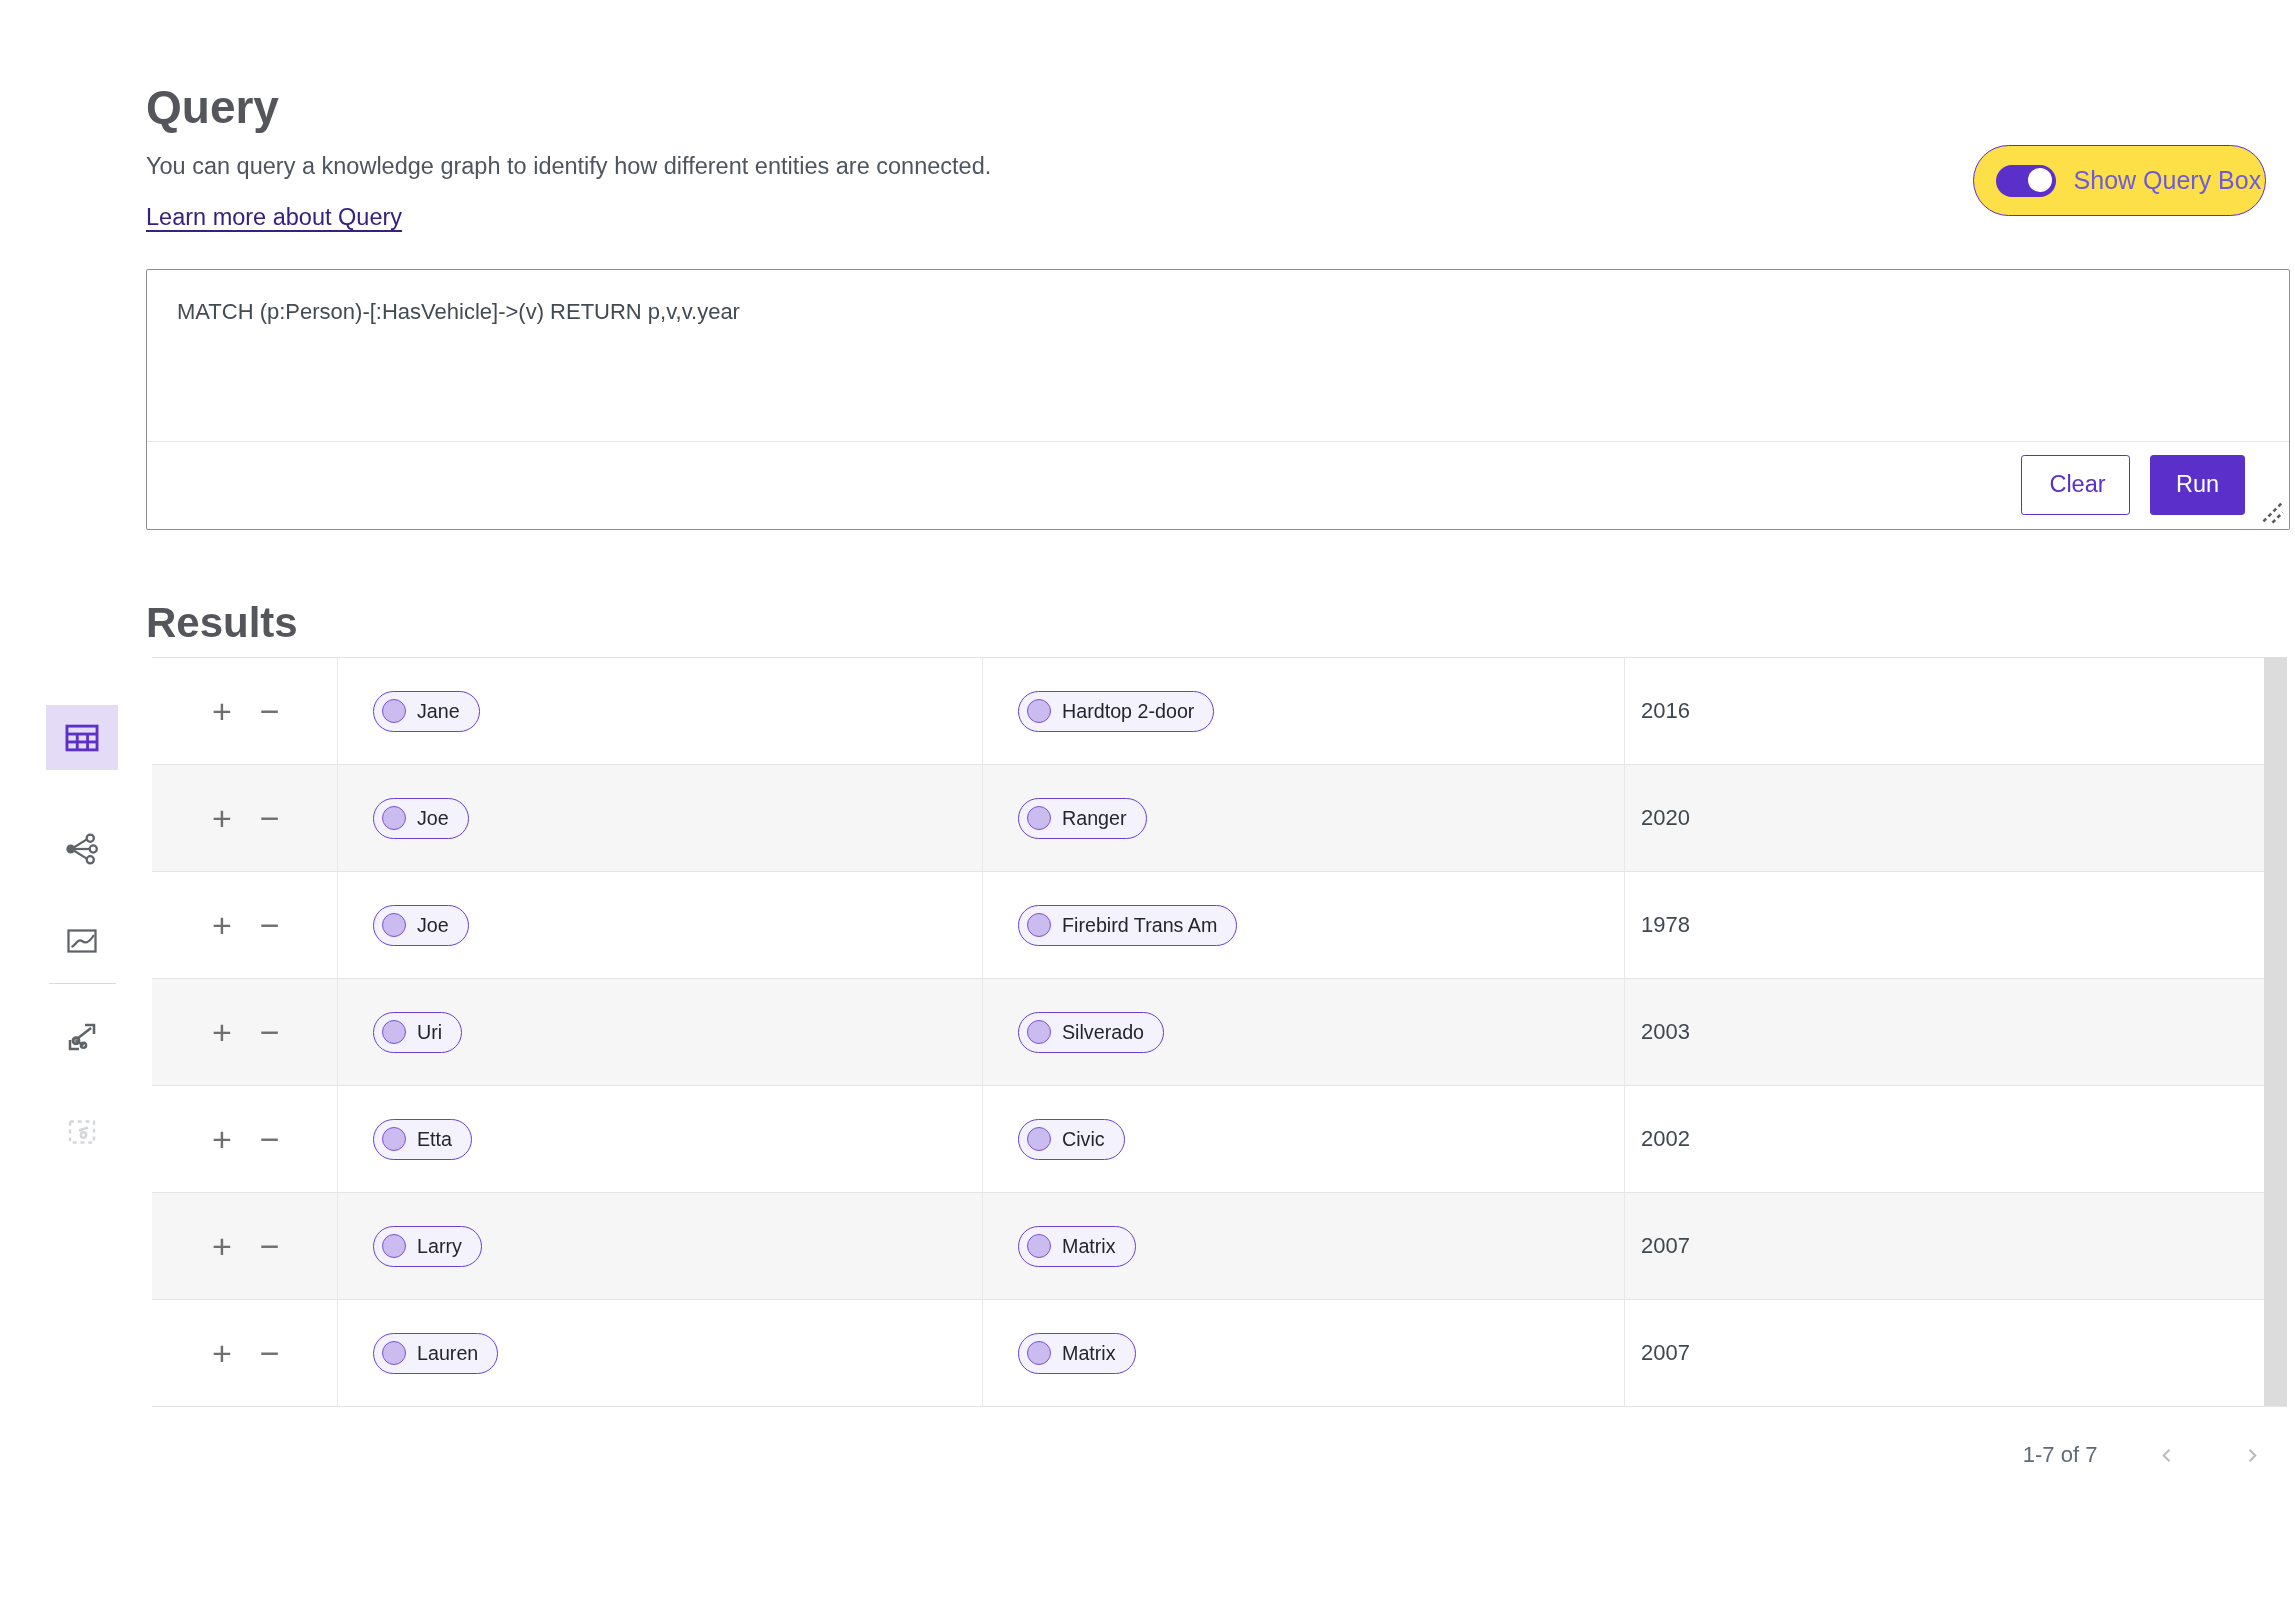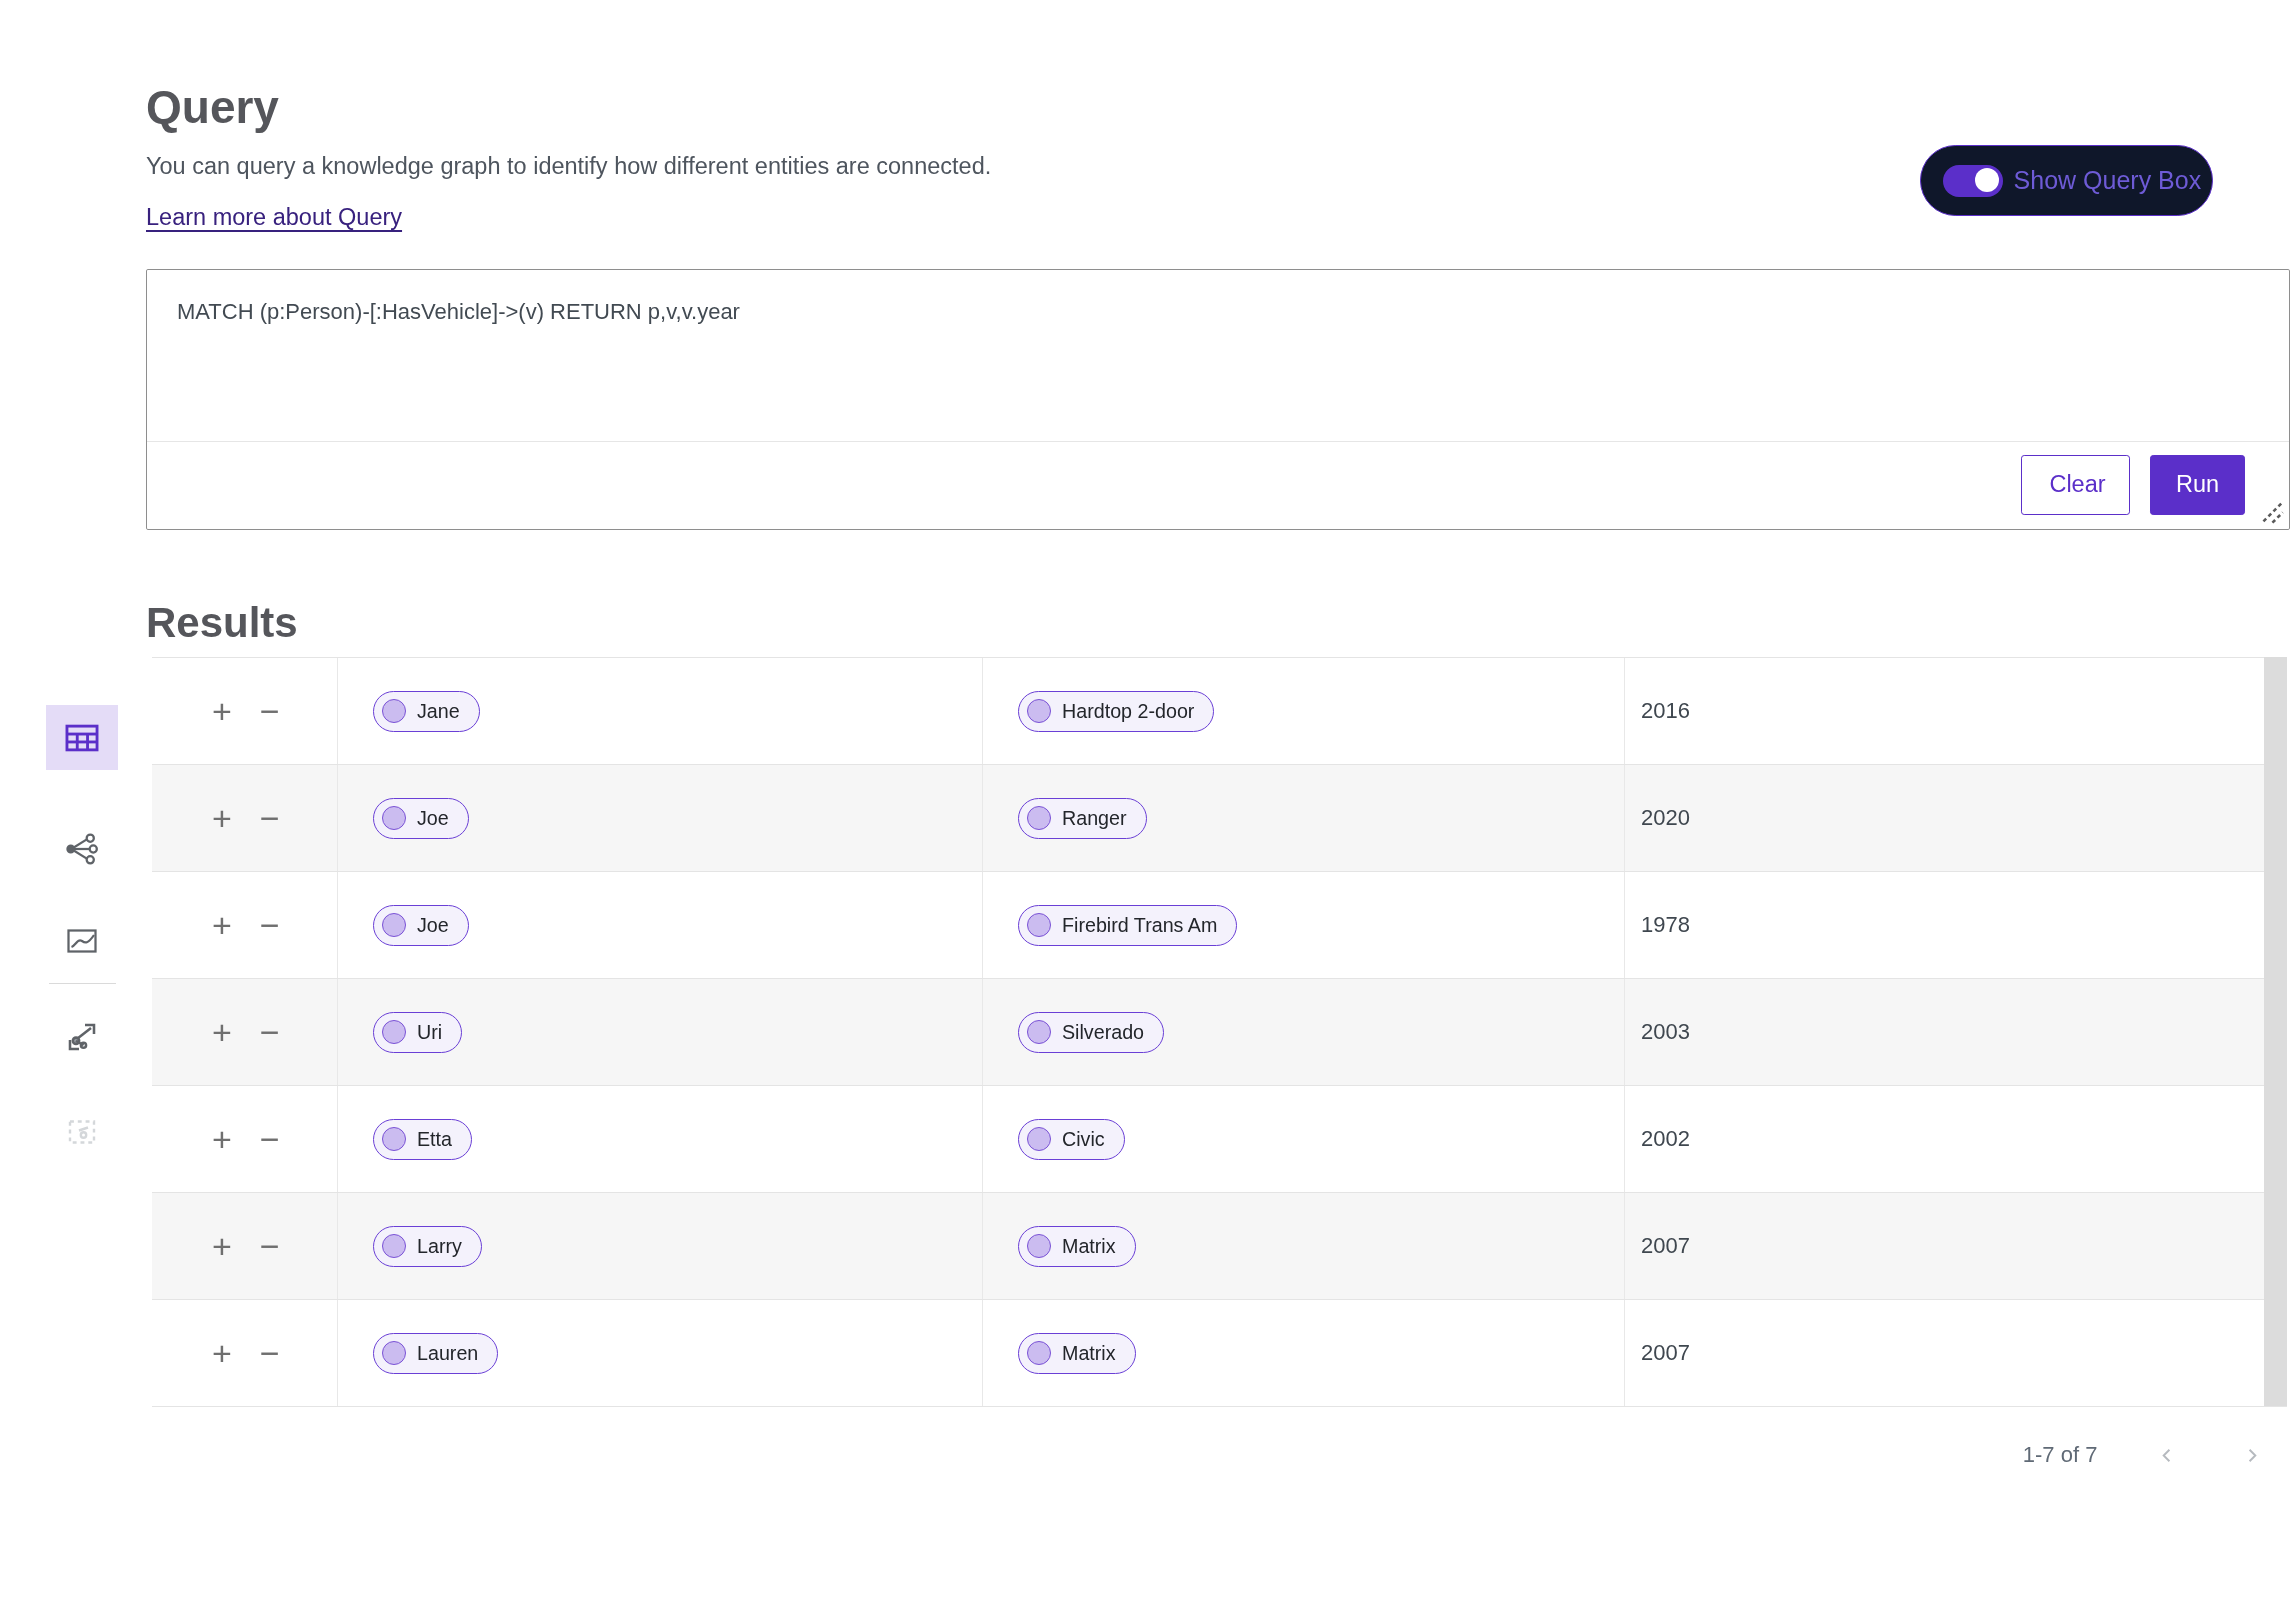--- a/index.html
+++ b/index.html
@@ -6,23 +6,23 @@
   body{
     width:2295px;height:1615px;position:relative;background:#ffffff;
     font-family:"Liberation Sans","DejaVu Sans",sans-serif;overflow:hidden;
     -webkit-font-smoothing:antialiased;
   }
   
   .page-title{position:absolute;left:146px;top:49px;font-size:46px;font-weight:700;color:#55565b;}
   .page-desc{position:absolute;left:146px;top:153px;font-size:23.5px;color:#4e555e;}
   .learn-link{position:absolute;left:146px;top:204px;font-size:23.5px;font-weight:400;color:#38217e;text-decoration:underline;text-underline-offset:5px;cursor:pointer;}
   .toggle-pill{
-    position:absolute;left:1920px;top:145px;width:293px;height:71px;box-sizing:border-box;
-    border:1.9px solid #5b2fc9;border-radius:38px;display:flex;align-items:center;gap:11px;
-    padding:0 21.6px;background:#0f172a;cursor:pointer;
+    position:absolute;left:1973px;top:145px;width:293px;height:71px;box-sizing:border-box;
+    border:1.9px solid #5b2fc9;border-radius:38px;display:flex;align-items:center;gap:18px;
+    padding:0 21.6px;background:#fde047;cursor:pointer;
   }
   .switch{position:relative;width:60px;height:32px;border-radius:16.5px;background:#5b2fc9;flex:0 0 auto;}
   .knob{position:absolute;top:3.8px;right:3.8px;width:24px;height:24px;border-radius:50%;background:#ffffff;}
   .toggle-label{font-size:25px;color:#6e5bd6;white-space:nowrap;}
   
   .query-panel{position:absolute;left:146px;top:269px;width:2144px;height:261px;box-sizing:border-box;
     border:1.9px solid #8e8e8e;border-radius:1.9px;background:#fff;}
   .query-input{position:relative;height:172px;box-sizing:border-box;border-bottom:1.9px solid #e6e6e6;
     padding:28px 30px;font-size:22px;color:#424a52;line-height:1.3;}
   .resize-handle{position:absolute;right:5px;bottom:5px;}

